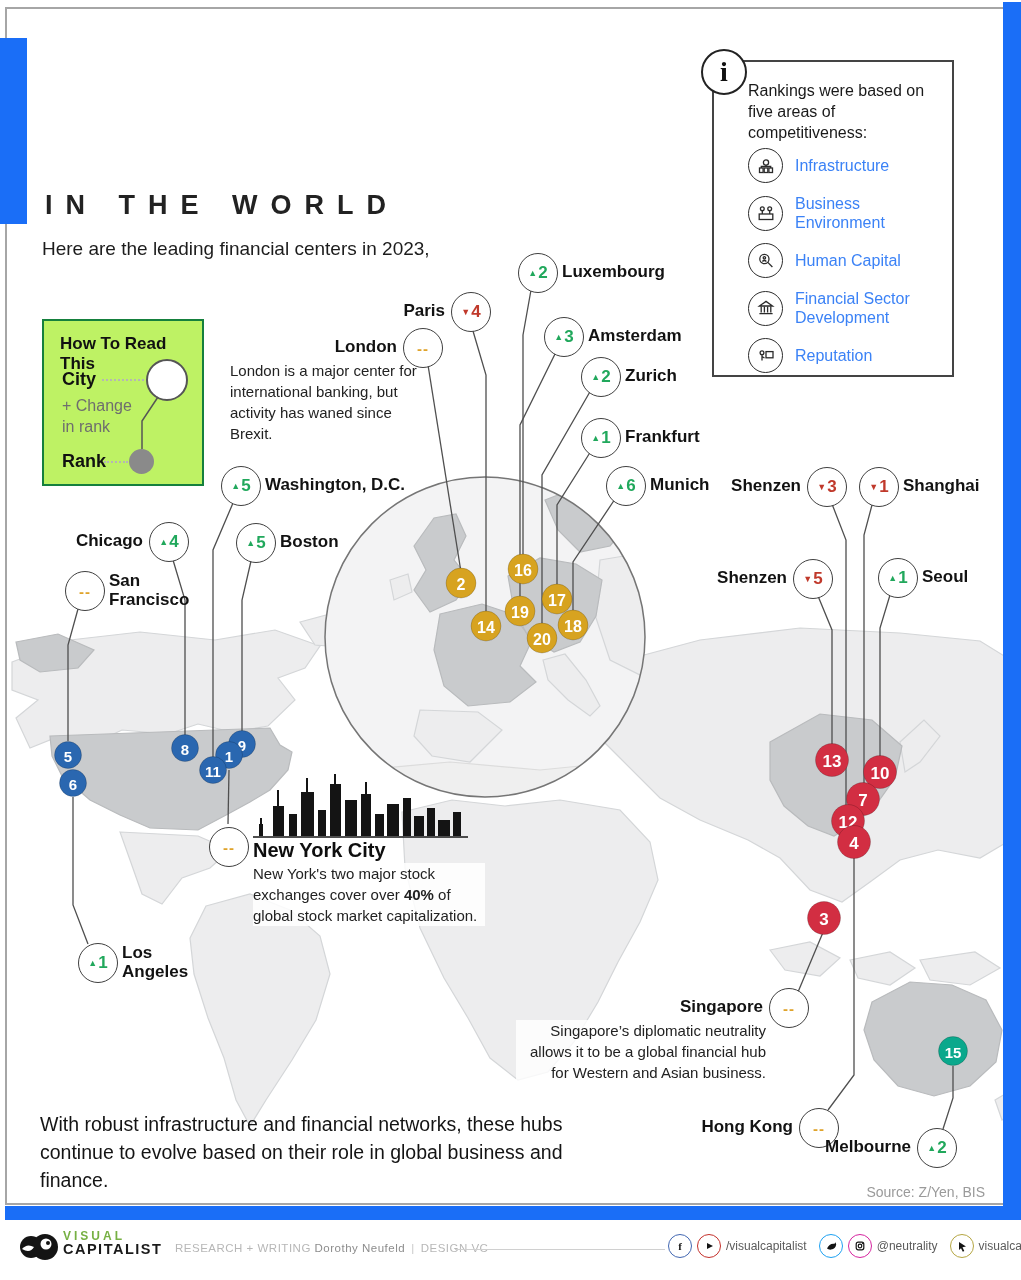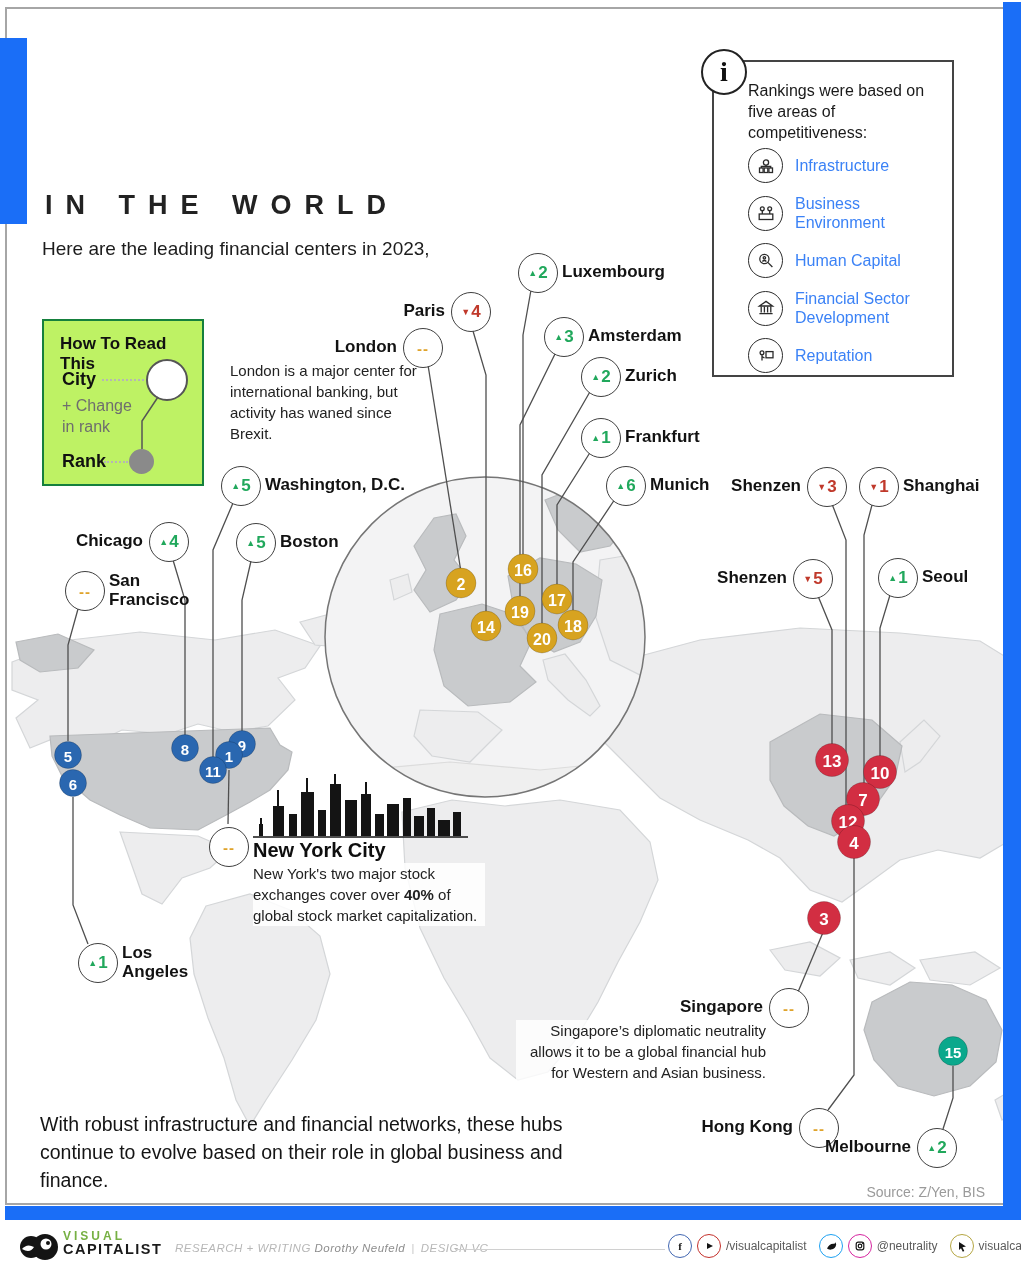--- a/index.html
+++ b/index.html
@@ -61,21 +61,21 @@
 
   .closing{position:absolute;left:40px;top:1110px;width:560px;font-size:19.5px;line-height:28px;
            color:#141414;z-index:5;}
   .source{position:absolute;right:36px;top:1184px;font-size:14px;color:#9a9a9a;z-index:5;}
 
   .footer{position:absolute;left:0;top:1220px;width:975px;height:60px;background:#fff;z-index:4;}
   .logo{position:absolute;left:16px;top:5px;}
   .brand{position:absolute;left:63px;top:10px;line-height:13px;}
   .brand .v{font-size:12px;font-weight:bold;letter-spacing:3px;color:#76b043;}
   .brand .c{font-size:14.5px;font-weight:bold;letter-spacing:1.5px;color:#1a1a1a;}
-  .credits{position:absolute;left:175px;top:22px;font-size:11.5px;color:#b7b7b7;letter-spacing:.5px;font-style:italic;}
+  .credits{position:absolute;left:175px;top:22px;font-size:11.5px;color:#b7b7b7;letter-spacing:.5px;}
   .credits .name{color:#8d8d8d;}
   .credits .div{color:#c9c9c9;margin:0 6px;}
   .cred-line{position:absolute;left:455px;top:29px;width:210px;border-top:1px solid #d0d0d0;}
   .socials{position:absolute;left:668px;top:14px;display:flex;align-items:center;gap:6px;}
   .soc{display:flex;align-items:center;gap:5px;}
   .soc-ring{width:22px;height:22px;border-radius:50%;display:flex;align-items:center;justify-content:center;}
   .soc-label{font-size:12px;color:#5b5b5b;margin-right:6px;}
 </style>
 </head>
 <body>

